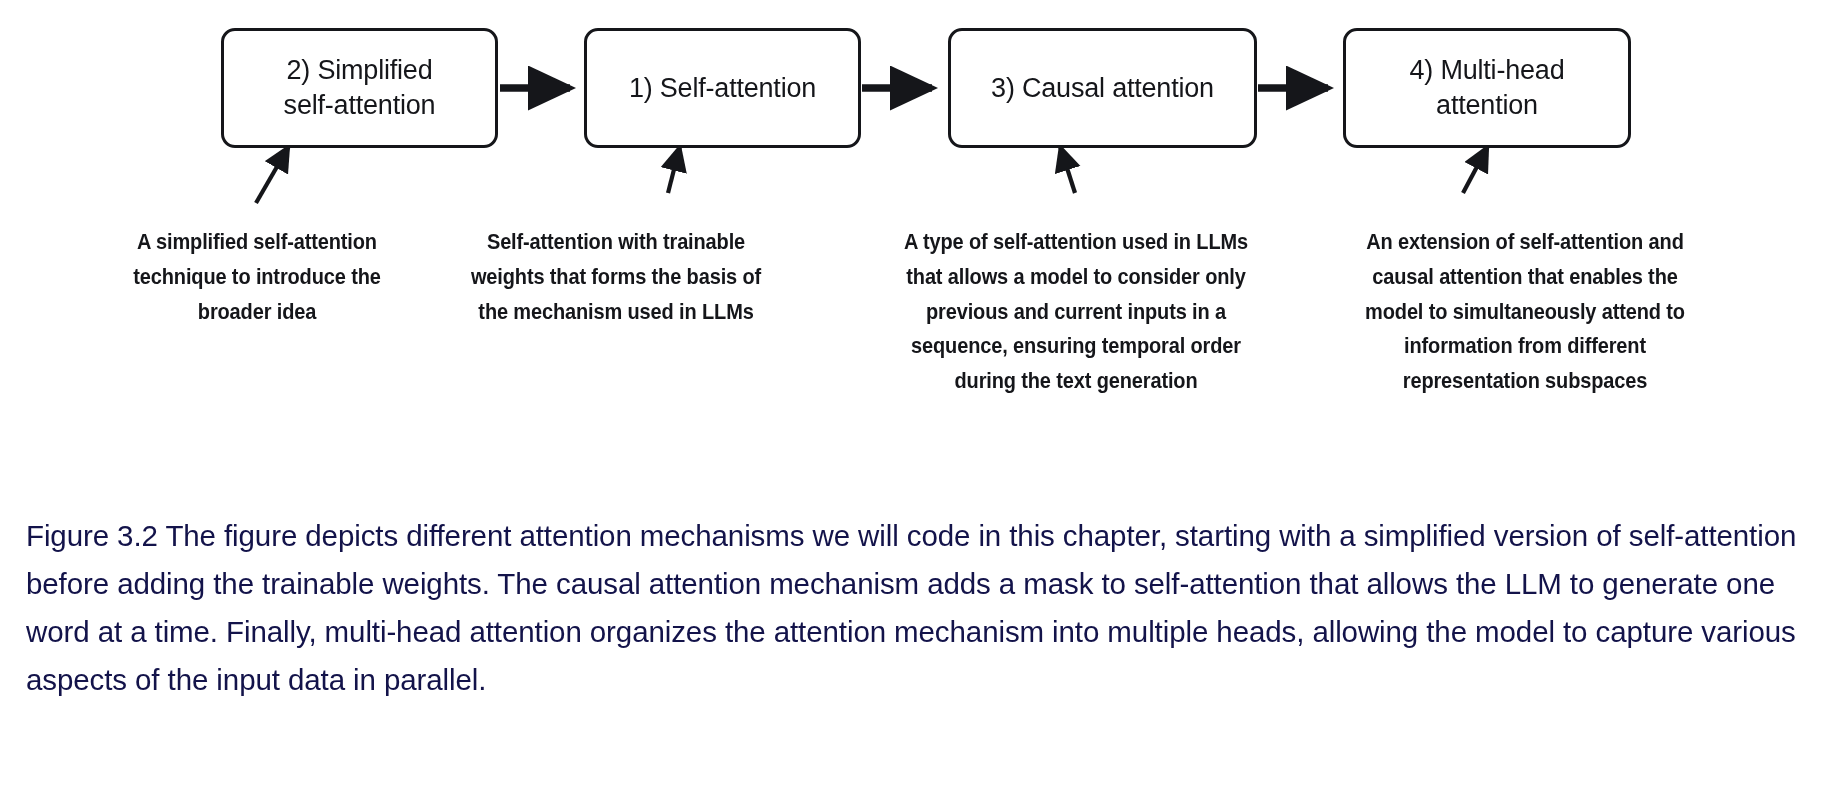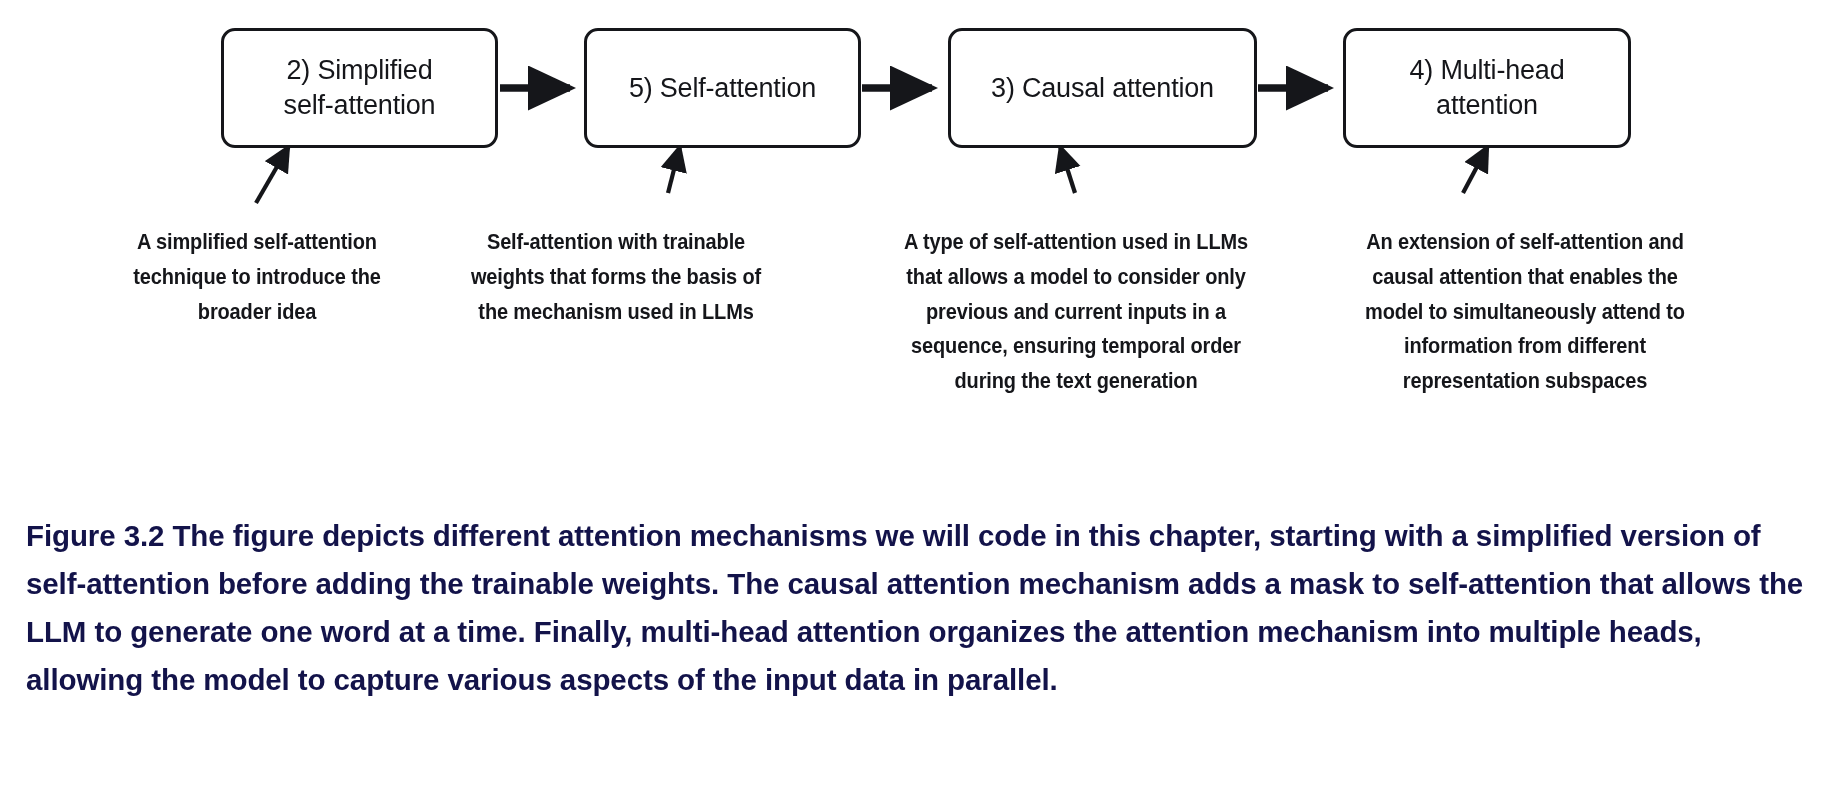--- a/index.html
+++ b/index.html
@@ -67,21 +67,21 @@
     transform-origin: top center;
   }
 
   
   #caption {
     position: absolute;
     left: 26px;
     top: 512px;
     width: 1790px;
     font-family: "Liberation Sans", sans-serif;
-    font-weight: bold;
+    font-weight: normal;
     font-size: 29.5px;
     line-height: 1.63;
     color: #13134a;
     letter-spacing: -0.1px;
   }
 </style>
 </head>
 <body>
 
 <div id="diagram">
@@ -119,21 +119,21 @@
       <line x1="1463" y1="193" x2="1488" y2="146" stroke="#15161a" stroke-width="4.2" marker-end="url(#arrowhead-thin)"></line>
     </g>
   </svg>
 
   <div class="stage-box" style="left:221px; top:28px; width:277px; height:120px;">
     <span class="stage-box-label">2) Simplified
 self-attention</span>
   </div>
 
   <div class="stage-box" style="left:584px; top:28px; width:277px; height:120px;">
-    <span class="stage-box-label">5) Self-attention</span>
+    <span class="stage-box-label">1) Self-attention</span>
   </div>
 
   <div class="stage-box" style="left:948px; top:28px; width:309px; height:120px;">
     <span class="stage-box-label">3) Causal attention</span>
   </div>
 
   <div class="stage-box" style="left:1343px; top:28px; width:288px; height:120px;">
     <span class="stage-box-label">4) Multi-head
 attention</span>
   </div>

